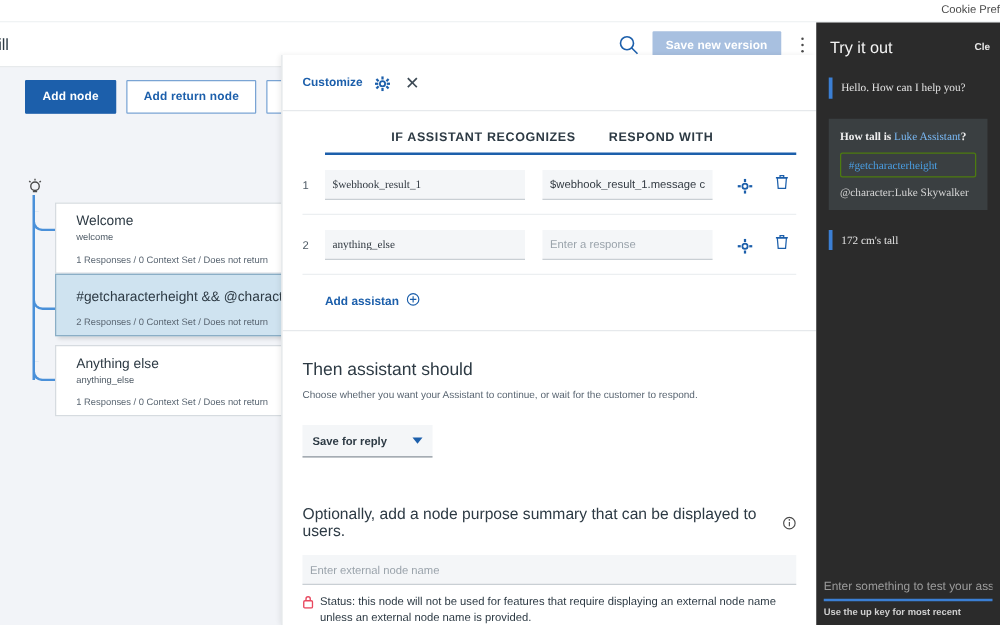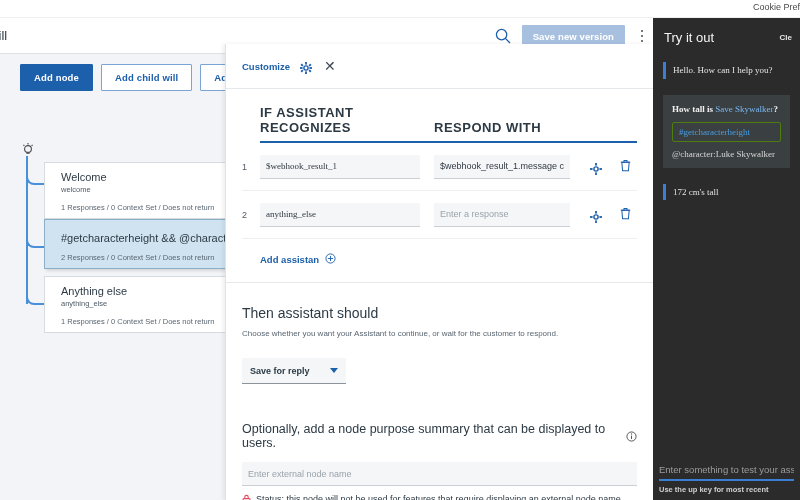--- a/index.html
+++ b/index.html
@@ -119,23 +119,24 @@
   .close-x {
     font-size: 14px; color: #3d4a55; cursor: pointer; line-height: 1;
     padding: 0 2px; font-family: "Liberation Sans", sans-serif;
   }
 
   .ep-body { padding: 0 16px; }
 
   .resp-table { width: 100%; margin-top: 16px; }
   .rt-head {
     display: flex; align-items: flex-end;
-    font-size: 13px; font-weight: bold; letter-spacing: .5px; color: #2d3a44;
+    font-size: 10px; font-weight: bold; letter-spacing: .5px; color: #2d3a44;
     padding-bottom: 6px; border-bottom: 2px solid #1c5fab;
     margin-left: 18px;
+    justify-content: flex-end;
   }
   .col-a { width: 174px; }
   .col-b { width: 150px; }
   .rt-row {
     display: flex; align-items: center;
     border-bottom: 1px solid #eceff1;
     height: 48px;
   }
   .rt-idx { width: 18px; font-size: 9px; color: #4f5b66; }
   .cellinput {
@@ -245,21 +246,21 @@
           <i></i>
           <i></i>
           <i></i>
         </span>
     </div>
   </div>
 
   <div class="canvas">
     <div class="canvas-btns">
       <button class="cbtn primary">Add node</button>
-      <button class="cbtn ghost">Add child will</button>
+      <button class="cbtn ghost">Add return node</button>
       <button class="cbtn ghost">Add folder</button>
     </div>
 
     <span class="bulb">
       <svg viewBox="0 0 16 16" width="16" height="16" fill="none" stroke="#4a4a4a" stroke-width="1.1">
         <circle cx="8" cy="7" r="3.4"></circle>
         <line x1="8" y1="1" x2="8" y2="2.4"></line>
         <line x1="3.4" y1="2.8" x2="4.4" y2="3.8"></line>
         <line x1="12.6" y1="2.8" x2="11.6" y2="3.8"></line>
         <line x1="6.3" y1="11.2" x2="9.7" y2="11.2"></line>
@@ -411,21 +412,21 @@
   <div class="tryit">
     <div class="tryit-head">
       <span class="tryit-title">Try it out</span>
       <span class="tryit-clear">Cle</span>
     </div>
 
     <div class="chat">
       <div class="bot-msg">Hello. How can I help you?</div>
 
       <div class="user-block">
-        <div class="user-q"><span>How tall is </span><em>Save Skywalker</em><span>?</span></div>
+        <div class="user-q"><span>How tall is </span><em>Luke Assistant</em><span>?</span></div>
         <div class="intent-chip">#getcharacterheight</div>
         <div class="entity-line">@character:Luke Skywalker</div>
       </div>
 
       <div class="bot-msg">172 cm's tall</div>
     </div>
 
     <div class="footer-input">
       <div class="fi-box">
         <input placeholder="Enter something to test your assistan" style="">

